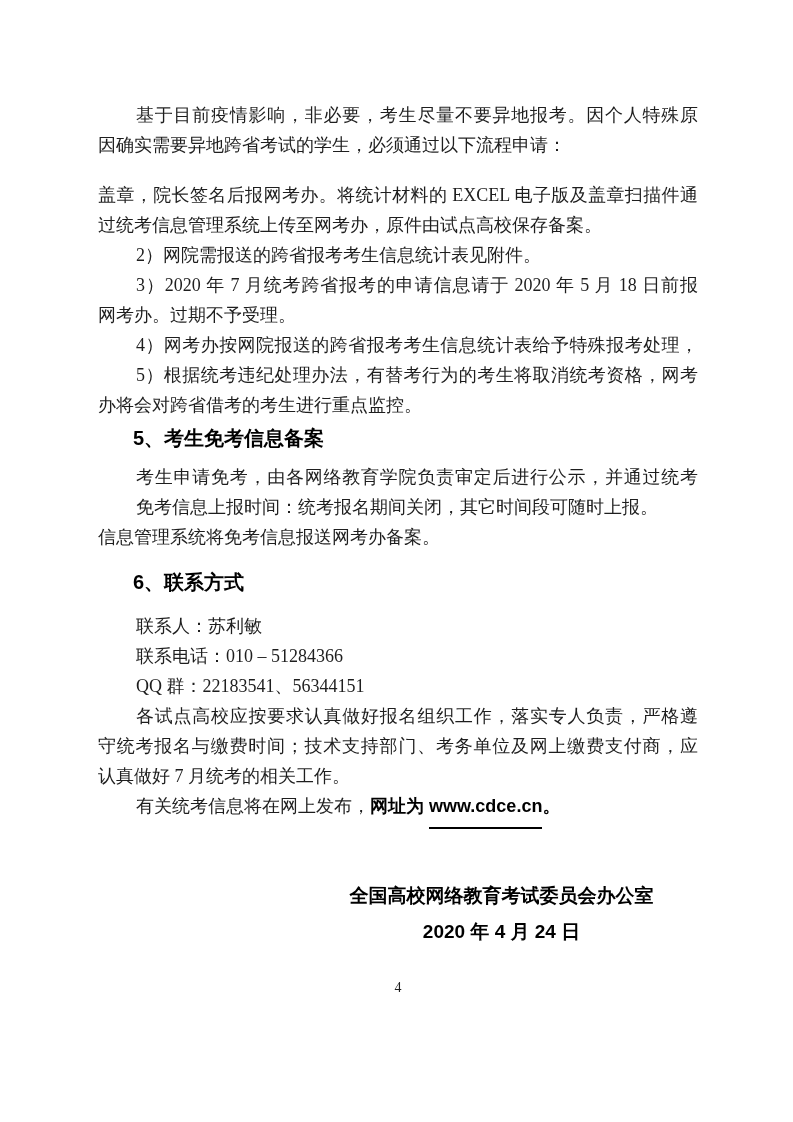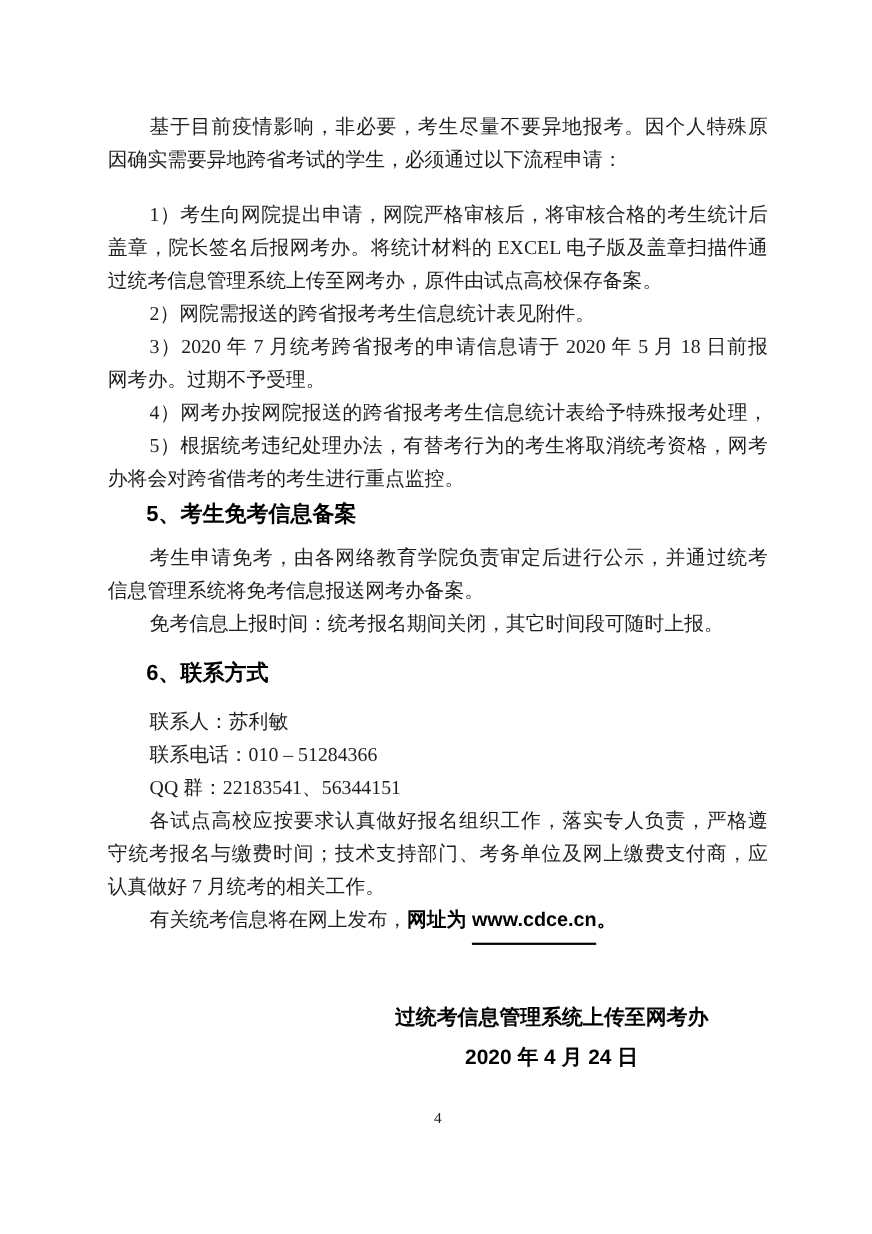--- a/index.html
+++ b/index.html
@@ -85,52 +85,51 @@
 
 <div class="page">
   <div class="content">
 
     <div>
       <div class="line ind jl">基于目前疫情影响，非必要，考生尽量不要异地报考。因个人特殊原</div>
       <div class="line">因确实需要异地跨省考试的学生，必须通过以下流程申请：</div>
     </div>
 
     <div class="items">
-      <div class="line ind jl">1）考生向网院提出申请，网院严格审核后，将审核合格的考生统计后</div>
       <div class="line jl">盖章，院长签名后报网考办。将统计材料的 EXCEL 电子版及盖章扫描件通</div>
       <div class="line">过统考信息管理系统上传至网考办，原件由试点高校保存备案。</div>
       <div class="line ind">2）网院需报送的跨省报考考生信息统计表见附件。</div>
       <div class="line ind jl">3）2020 年 7 月统考跨省报考的申请信息请于 2020 年 5 月 18 日前报</div>
       <div class="line">网考办。过期不予受理。</div>
       <div class="line ind jl">4）网考办按网院报送的跨省报考考生信息统计表给予特殊报考处理，</div>
       <div class="line ind jl">5）根据统考违纪处理办法，有替考行为的考生将取消统考资格，网考</div>
       <div class="line">办将会对跨省借考的考生进行重点监控。</div>
     </div>
 
     <div class="heading h5">5、考生免考信息备案</div>
 
     <div class="p5">
       <div class="line ind jl">考生申请免考，由各网络教育学院负责审定后进行公示，并通过统考</div>
+      <div class="line ind">免考信息上报时间：统考报名期间关闭，其它时间段可随时上报。</div>
       <div class="line">信息管理系统将免考信息报送网考办备案。</div>
-      <div class="line ind">免考信息上报时间：统考报名期间关闭，其它时间段可随时上报。</div>
     </div>
 
     <div class="heading h6">6、联系方式</div>
 
     <div class="sec6">
       <div class="line ind">联系人：苏利敏</div>
       <div class="line ind">联系电话：010 – 51284366</div>
       <div class="line ind">QQ 群：22183541、56344151</div>
       <div class="line ind jl">各试点高校应按要求认真做好报名组织工作，落实专人负责，严格遵</div>
       <div class="line jl">守统考报名与缴费时间；技术支持部门、考务单位及网上缴费支付商，应</div>
       <div class="line">认真做好 7 月统考的相关工作。</div>
       <div class="line ind"><span>有关统考信息将在网上发布，</span><span class="bold-sans">网址为 </span><span class="bold-sans url">www.cdce.cn</span><span class="bold-sans">。</span></div>
     </div>
 
     <div class="signature">
-      <div>过统考信息管理系统上传至网考办</div>
+      <div>全国高校网络教育考试委员会办公室</div>
       <div class="sig-date">2020 年 4 月 24 日</div>
     </div>
 
     <div class="page-number">4</div>
 
   </div>
 </div>
 
 </body></html>

